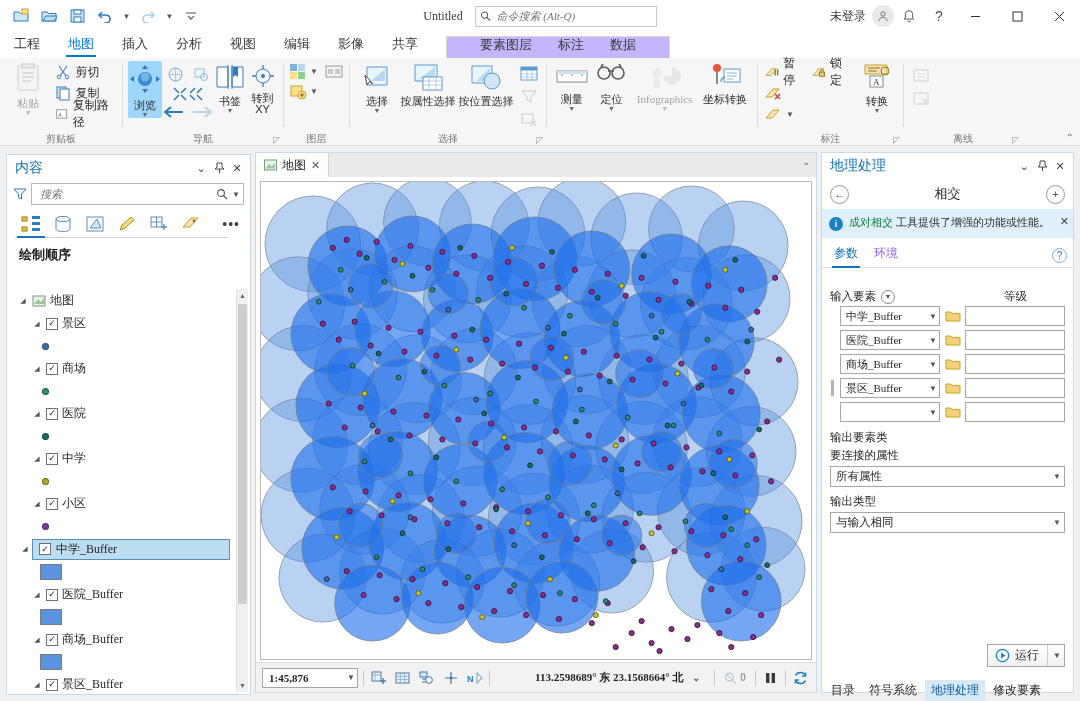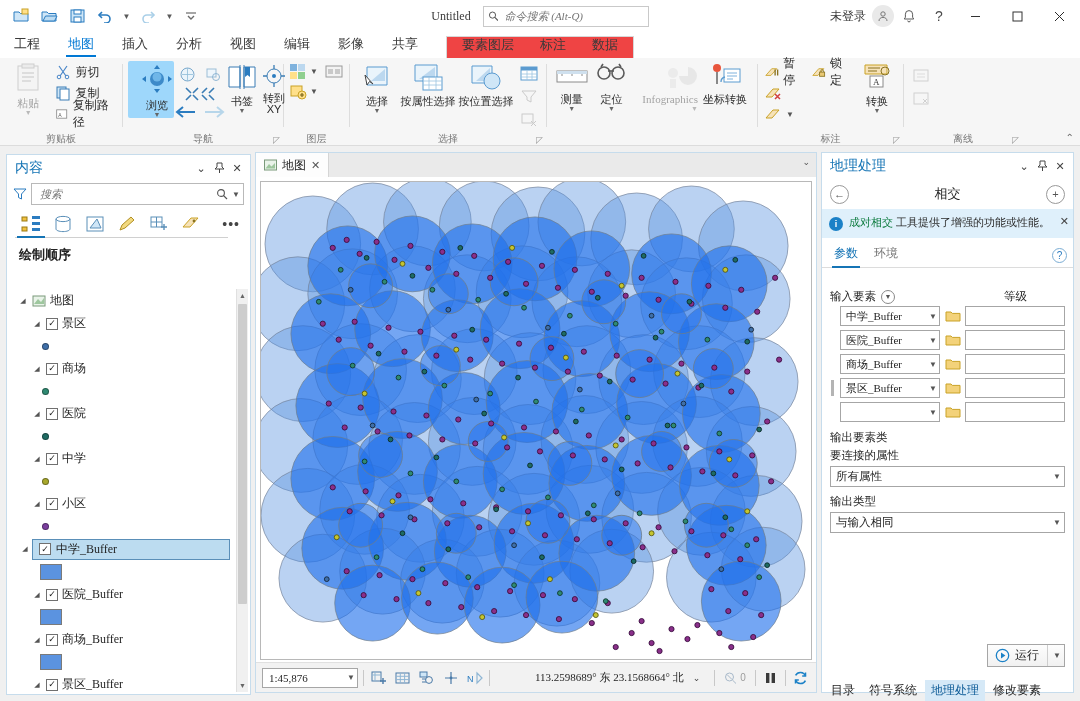--- a/index.html
+++ b/index.html
@@ -28,21 +28,21 @@
   }
   .qat-caret { width: 13px; height: 24px; display:flex; align-items:center; justify-content:center; cursor:pointer; color:#5a5a5a; font-size:8px;}
   .title-center {
     position: absolute; left: 0; right: 0; top: 0; height: 32px;
     display: flex; align-items: center; justify-content: center; gap: 12px;
     pointer-events: none;
   }
   .doc-title { font-size: 12px; color: #3c3c3c; font-family: "Liberation Serif", serif; }
   .searchbox {
     pointer-events: auto;
-    width: 166px; height: 21px; border: 1px solid #c9c9c9; background: #fff;
+    width: 182px; height: 21px; border: 1px solid #c9c9c9; background: #fff;
     display: flex; align-items: center; padding: 0 4px; gap: 4px;
   }
   .searchbox input {
     border: none; outline: none; width: 100%; font-size: 11px;
     font-style: italic; color: #9a9a9a; background: transparent;
     font-family: "Liberation Serif", serif;
   }
   .title-right {
     position: absolute; right: 0; top: 0; height: 32px; display: flex; align-items: center;
   }
@@ -66,21 +66,21 @@
     padding: 2px 14px 5px 14px; font-size: 13px; color: #3a3a3a; cursor: pointer;
     position: relative;
   }
   .rtab.active { color: #0078d4; font-weight: normal; }
   .rtab.active::after {
     content: ""; position: absolute; left: 12px; right: 12px; bottom: 1px;
     height: 2px; background: #0078d4;
   }
   .ctx-group {
     margin-left: 14px; display: flex; align-items: flex-end; height: 22px;
-    border: 1px solid #d7d7d7; border-bottom: none; background: #ef4444; padding: 0 2px;
+    border: 1px solid #d7d7d7; border-bottom: none; background: #c4b5fd; padding: 0 20px;
   }
   .ctx-group .rtab { padding: 2px 13px 4px 13px; }
 
   
   .ribbon {
     position: absolute; top: 58px; left: 0; width: 1080px; height: 88px;
     background: #f6f6f6; border-bottom: 1px solid #dcdcdc;
     display: flex; align-items: stretch;
   }
   .rgroup { position: relative; display: flex; flex-direction: column; height: 88px; }
@@ -89,21 +89,21 @@
     height: 15px; font-size: 10px; color: #777; text-align: center;
     display: flex; align-items: center; justify-content: center; position: relative;
   }
   .rgroup-sep { width: 1px; background: #dddddd; margin: 6px 0 18px 0; }
   .dlg-launch { position: absolute; right: 3px; bottom: 1px; font-size: 9px; color: #999; cursor: pointer; }
 
   .big-btn {
     width: 54px; display: flex; flex-direction: column; align-items: center;
     padding-top: 2px; cursor: pointer; border-radius: 2px;
   }
-  .big-btn.sel { background: #9ed7fb; padding-left: 12px; }
+  .big-btn.sel { background: #9ed7fb; }
   .big-btn.disabled { opacity: .42; cursor: default; }
   .big-btn .lbl { font-size: 11px; color: #2b2b2b; line-height: 12px; text-align: center; margin-top: 2px; }
   .big-btn .cv { font-size: 7px; color: #666; line-height: 7px; }
   .col-small { display: flex; flex-direction: column; gap: 1px; padding-top: 1px; }
   .small-btn {
     display: flex; align-items: center; gap: 4px; padding: 1px 4px 1px 2px;
     cursor: pointer; border-radius: 2px; height: 20px;
   }
   .small-btn .lbl { font-size: 12px; color: #2b2b2b; }
   .icon-only { width: 24px; height: 22px; display: flex; align-items: center; justify-content: center; cursor: pointer; border-radius: 2px; }
@@ -169,20 +169,21 @@
     display: flex; align-items: center; gap: 5px; padding: 0 8px; background: #fdfdfd;
     border-right: 1px solid #d5d5d5; cursor: pointer; font-size: 12px; color: #222;
   }
   .map-tab .x { font-size: 11px; color: #555; cursor: pointer; }
   .map-tabbar-caret { position: absolute; right: 6px; top: 4px; font-size: 9px; color: #555; cursor: pointer; }
   .map-canvas { position: absolute; left: 4px; right: 4px; top: 28px; bottom: 32px; background: #ffffff; border: 1px solid #b8b8b8; overflow: hidden; }
   .map-statusbar {
     position: absolute; left: 0; right: 0; bottom: 0; height: 30px; background: #f2f2f2;
     display: flex; align-items: center; padding: 0 6px; gap: 5px;
     border-top: 1px solid #e0e0e0;
+    font-weight: bold;
   }
   .scale-box {
     width: 96px; height: 20px; border: 1px solid #a6a6a6; background: #fff;
     display: flex; align-items: center; padding: 0 2px 0 6px; font-size: 11px; color: #1f1f1f;
     font-family: "Liberation Serif", serif;
   }
   .scale-box .cv { margin-left: auto; font-size: 8px; color: #555; }
   .sb-sep { width: 1px; height: 16px; background: #c8c8c8; }
   .sb-icon { width: 19px; height: 20px; display: flex; align-items: center; justify-content: center; cursor: pointer; }
   .coords { font-size: 11px; color: #1f1f1f; font-family: "Liberation Serif", serif; }
@@ -202,21 +203,21 @@
   }
   .gp-info-icon {
     width: 14px; height: 14px; border-radius: 50%; background: #1b81c7; color: #fff;
     display: flex; align-items: center; justify-content: center; font-size: 9px;
     font-weight: bold; flex: none; margin-top: 2px;
   }
   .gp-info-text { font-size: 11px; color: #2b2b2b; line-height: 14px; flex: 1; }
   .gp-info-link { color: #0b7a3d; }
   .gp-info-x { font-size: 11px; color: #444; cursor: pointer; padding-left: 2px; }
   .gp-tabs { display: flex; align-items: center; padding: 5px 6px 0 8px; border-bottom: 1px solid #dcdcdc; }
-  .gp-tab { font-size: 12px; color: #737373; padding: 2px 6px 5px 4px; cursor: pointer; position: relative; margin-right: 6px; }
+  .gp-tab { font-size: 12px; color: #8b5cf6; padding: 2px 6px 5px 4px; cursor: pointer; position: relative; margin-right: 6px; }
   .gp-tab.active { color: #1574b5; }
   .gp-tab.active::after { content:""; position:absolute; left:2px; right:4px; bottom:-1px; height:2px; background:#1574b5; }
   .gp-help { margin-left: auto; width: 15px; height: 15px; border-radius: 50%; border: 1px solid #7badd4; color: #2b7cc0; display: flex; align-items: center; justify-content: center; font-size: 10px; cursor: pointer; }
   .gp-body { position: absolute; left: 0; right: 0; top: 130px; bottom: 52px; padding: 6px 8px 0 8px; overflow: hidden; }
   .gp-label { font-size: 11.5px; color: #1f1f1f; margin-bottom: 3px; display: flex; align-items: center; gap: 4px; }
   .gp-collapse {
     width: 14px; height: 14px; border-radius: 50%; border: 1px solid #888; color: #555;
     display: flex; align-items: center; justify-content: center; font-size: 7px; cursor: pointer;
   }
   .hdr-row { display: flex; align-items: center; margin-bottom: 2px; }
@@ -581,21 +582,21 @@
         <div class="big-btn" style="width:44px;">
           <svg width="32" height="28" viewBox="0 0 32 28">
               <circle cx="9" cy="10" r="6" fill="none" stroke="#5a5a5a" stroke-width="1.6"></circle>
               <circle cx="23" cy="10" r="6" fill="none" stroke="#5a5a5a" stroke-width="1.6"></circle>
               <path d="M13 8h6" stroke="#5a5a5a" stroke-width="1.6"></path>
               <path d="M6 4l2-3M26 4l-2-3" stroke="#5a5a5a" stroke-width="1.6"></path>
             </svg>
           <div class="lbl">定位</div>
           <div class="cv">▼</div>
         </div>
-        <div class="big-btn disabled" style="width:74px;align-items:flex-end;">
+        <div class="big-btn disabled" style="width:74px;">
           <svg width="34" height="28" viewBox="0 0 34 28">
               <circle cx="9" cy="10" r="5" fill="#dcdcdc"></circle>
               <path d="M6 16h6v9H6z" fill="#dcdcdc"></path>
               <path d="M24 4a9 9 0 1 1-9 9h9z" fill="#d4d4d4"></path>
             </svg>
           <div class="lbl" style="font-family:'Liberation Serif',serif;">Infographics</div>
           <div class="cv">▼</div>
         </div>
         <div class="big-btn" style="width:60px;">
           <svg width="34" height="28" viewBox="0 0 34 28">

